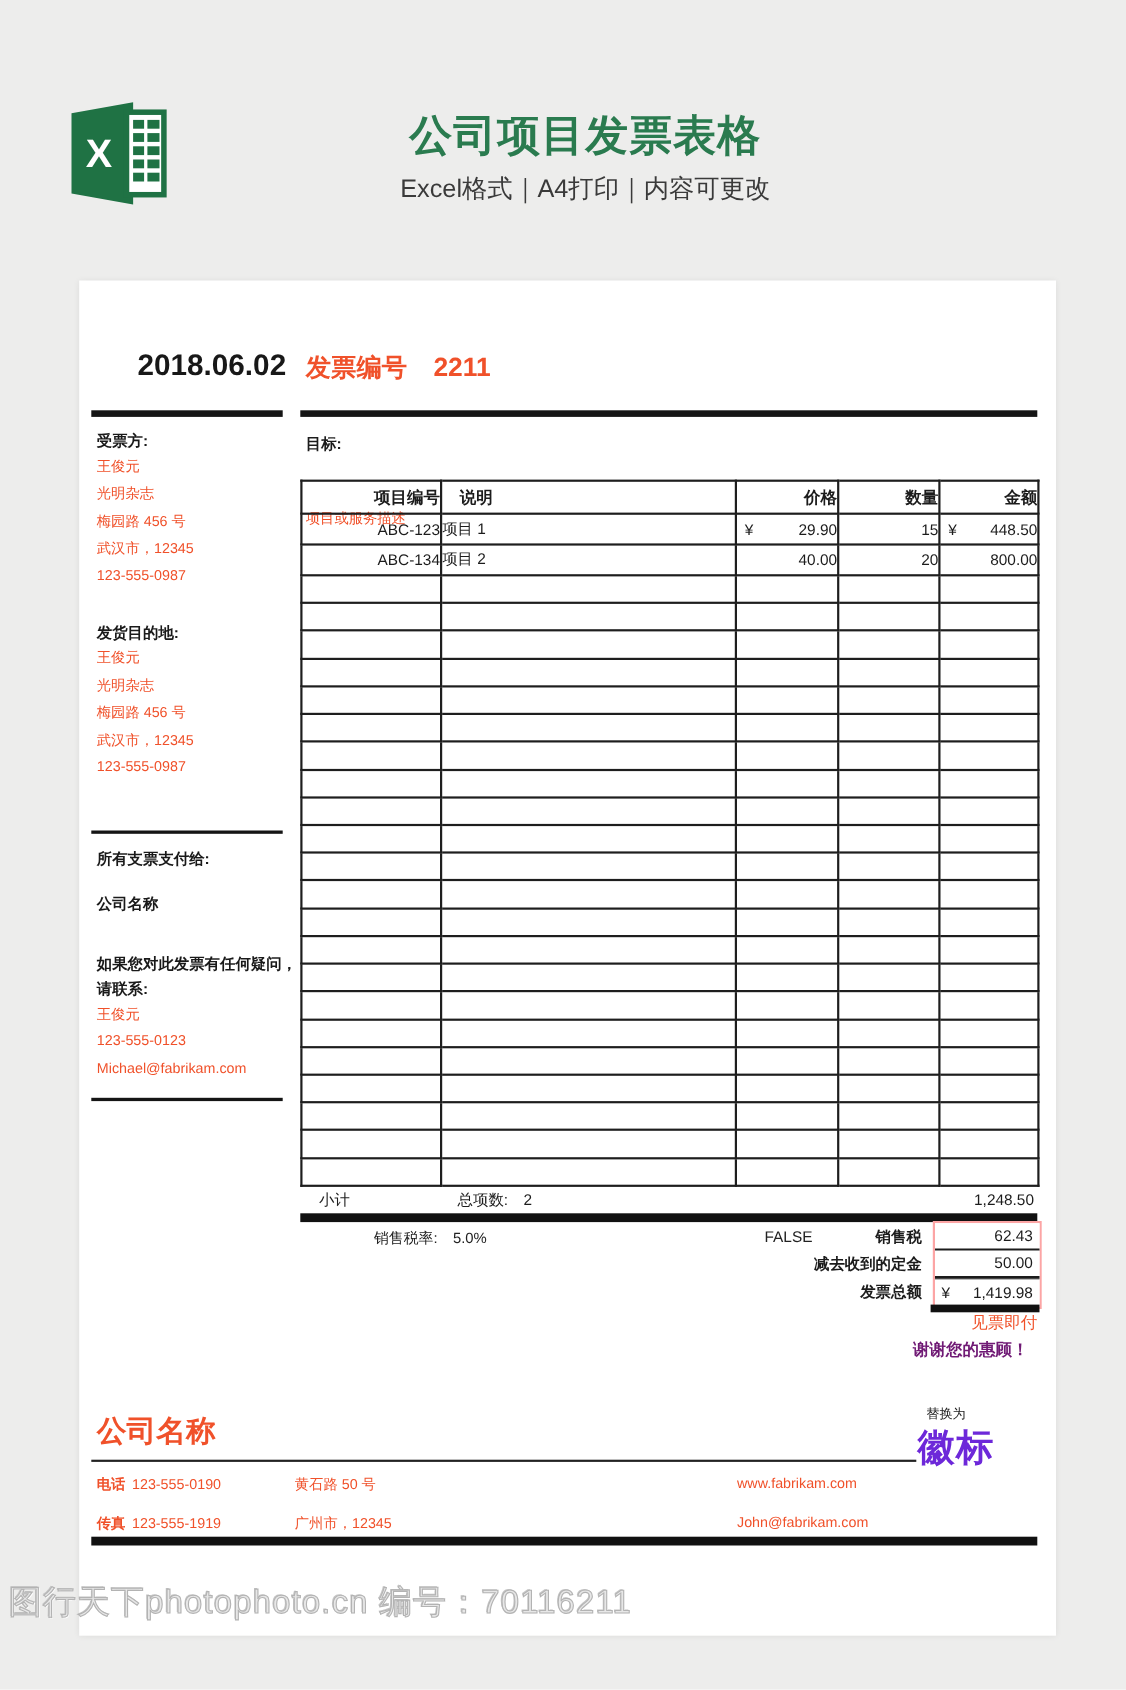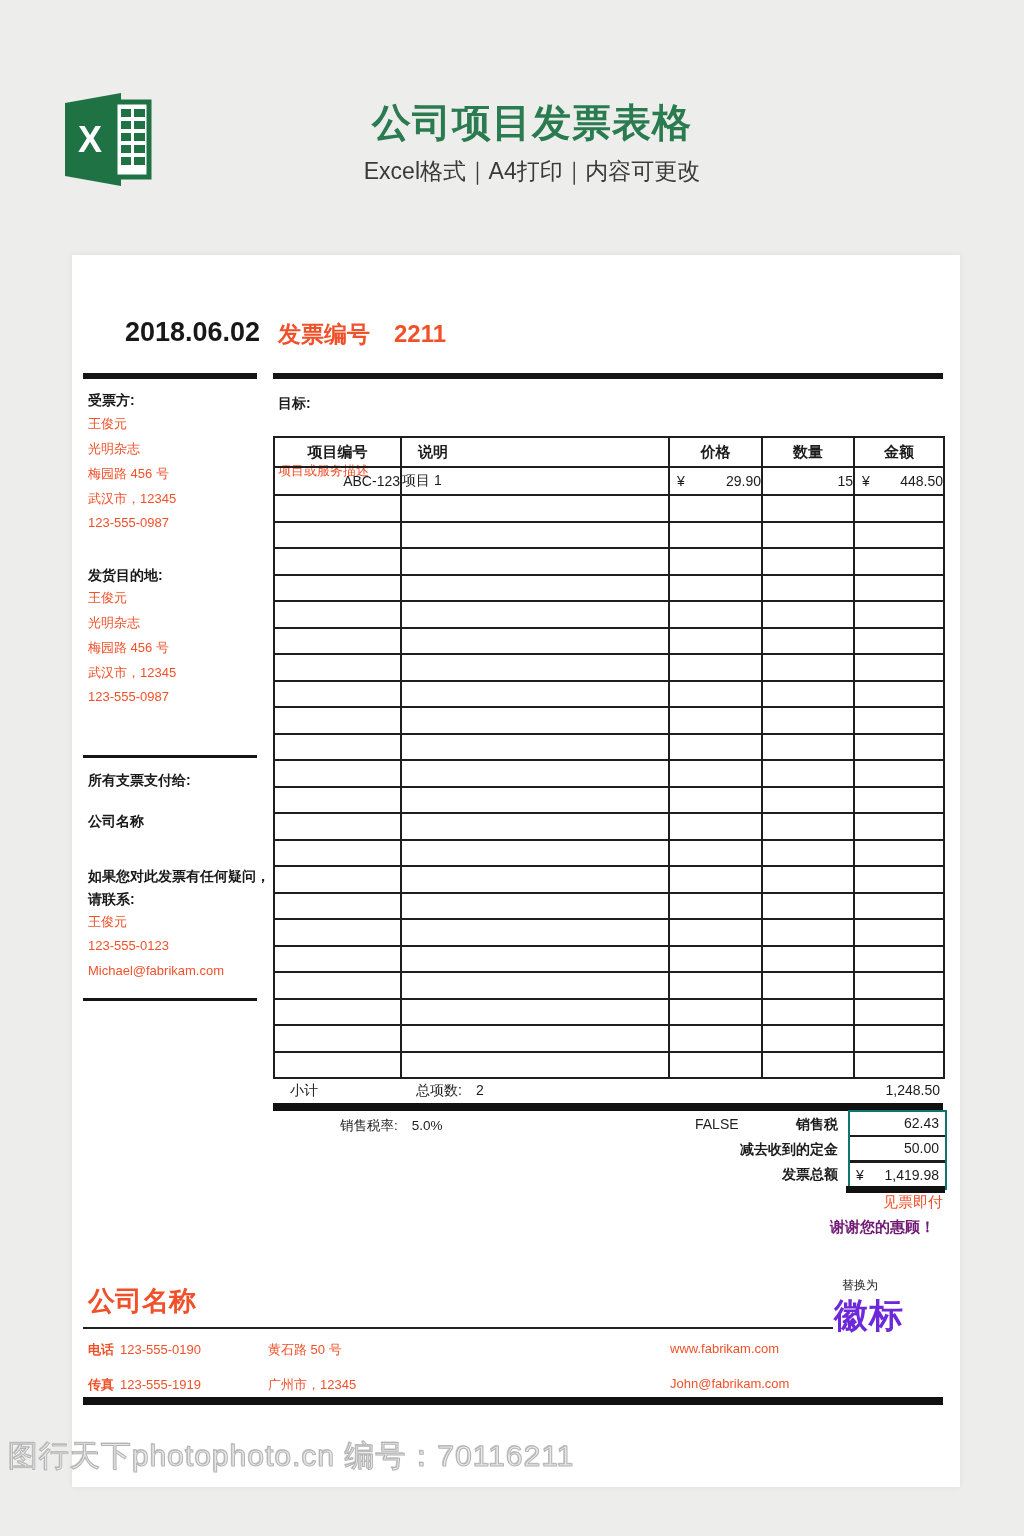--- a/index.html
+++ b/index.html
@@ -34,21 +34,21 @@
   .goal-label{left:206px;top:140px;font-size:14px;font-weight:bold;}
   .goal-desc{left:206px;top:163px;font-size:13px;color:#f0512a;margin-top:44px;}
   
   table.items{position:absolute;left:201px;top:181px;width:670px;height:643px;
     border-collapse:collapse;table-layout:fixed;}
   table.items col.c1{width:127px;} table.items col.c2{width:268px;}
   table.items col.c3{width:93px;}  table.items col.c4{width:92px;}
   table.items col.c5{width:90px;}
   table.items th,table.items td{border:2px solid #1e1e1e;padding:0;font-size:14px;
     color:#1c1c1c;overflow:hidden;white-space:nowrap;}
-  table.items thead th{height:28px;font-size:15px;font-weight:bold;text-align:center;}
+  table.items thead th{height:28px;font-size:15px;font-weight:bold;text-align:right;}
   table.items thead th.h-desc{text-align:left;padding-left:16px;}
   tr.data-row{height:28px;}
   tr.empty-row td{height:auto;}
   td.c-code{text-align:right;padding-left:18px;}
   td.c-desc{text-align:left;padding-left:15px;}
   td.c-money{position:relative;text-align:right;padding-right:7px;}
   td.c-money .cur{position:absolute;left:7px;}
   td.c-qty{text-align:right;padding-right:10px;}
   
   .subtotal-row{left:201px;top:824px;width:670px;height:24px;font-size:14px;}
@@ -56,21 +56,21 @@
   .sub-count{position:absolute;left:143px;top:3px;}
   .sub-count .cnt{margin-left:14px;}
   .sub-value{position:absolute;right:3px;top:3px;}
   .bar-sub{left:201px;top:848px;width:670px;height:8px;background:#111;}
   
   .tax-line{left:268px;top:862px;font-size:13.5px;color:#222;}
   .tax-line .rate{margin-left:14px;}
   .false-flag{left:623px;top:861px;font-size:14px;color:#222;}
   .tot-label{font-size:14px;font-weight:bold;text-align:right;right:122px;width:220px;}
   .tl-a{top:861px;} .tl-b{top:886px;} .tl-c{top:911px;}
-  .totals-box{left:776px;top:855px;width:95px;border:2px solid #0f766e;}
+  .totals-box{left:776px;top:855px;width:95px;border:2px solid #fca5a5;}
   .totals-box .cell{position:relative;height:23px;font-size:14px;text-align:right;
     padding-right:6px;line-height:23px;border-bottom:2px solid #1c1c1c;background:#fff;}
   .totals-box .cell:last-child{border-bottom:none;border-top:1px solid #1c1c1c;height:25px;line-height:25px;}
   .totals-box .cell .cur{position:absolute;left:6px;}
   .bar-total{left:774px;top:931px;width:99px;height:7px;background:#111;}
   .terms-note{top:938px;right:17px;font-size:15px;color:#f0512a;}
   .thanks-note{top:963px;right:25px;font-size:15px;font-weight:bold;color:#701a75;}
   
   .company-name{left:16px;top:1028px;font-size:27px;font-weight:bold;color:#f0512a;}
   .logo-small{left:770px;top:1022px;font-size:12px;color:#1a1a1a;}
@@ -169,20 +169,27 @@
       </tr>
     </thead>
     <tbody>
         <tr class="data-row">
           <td class="c-code">ABC-123</td>
           <td class="c-desc">项目 1</td>
           <td class="c-money"><span class="cur">¥</span><span class="val">29.90</span></td>
           <td class="c-qty">15</td>
           <td class="c-money"><span class="cur">¥</span><span class="val">448.50</span></td>
         </tr>
+        <tr class="data-row">
+          <td class="c-code">ABC-134</td>
+          <td class="c-desc">项目 2</td>
+          <td class="c-money"><span class="cur"></span><span class="val">40.00</span></td>
+          <td class="c-qty">20</td>
+          <td class="c-money"><span class="cur"></span><span class="val">800.00</span></td>
+        </tr>
         <tr class="empty-row">
           <td></td>
           <td></td>
           <td></td>
           <td></td>
           <td></td>
         </tr>
         <tr class="empty-row">
           <td></td>
           <td></td>

